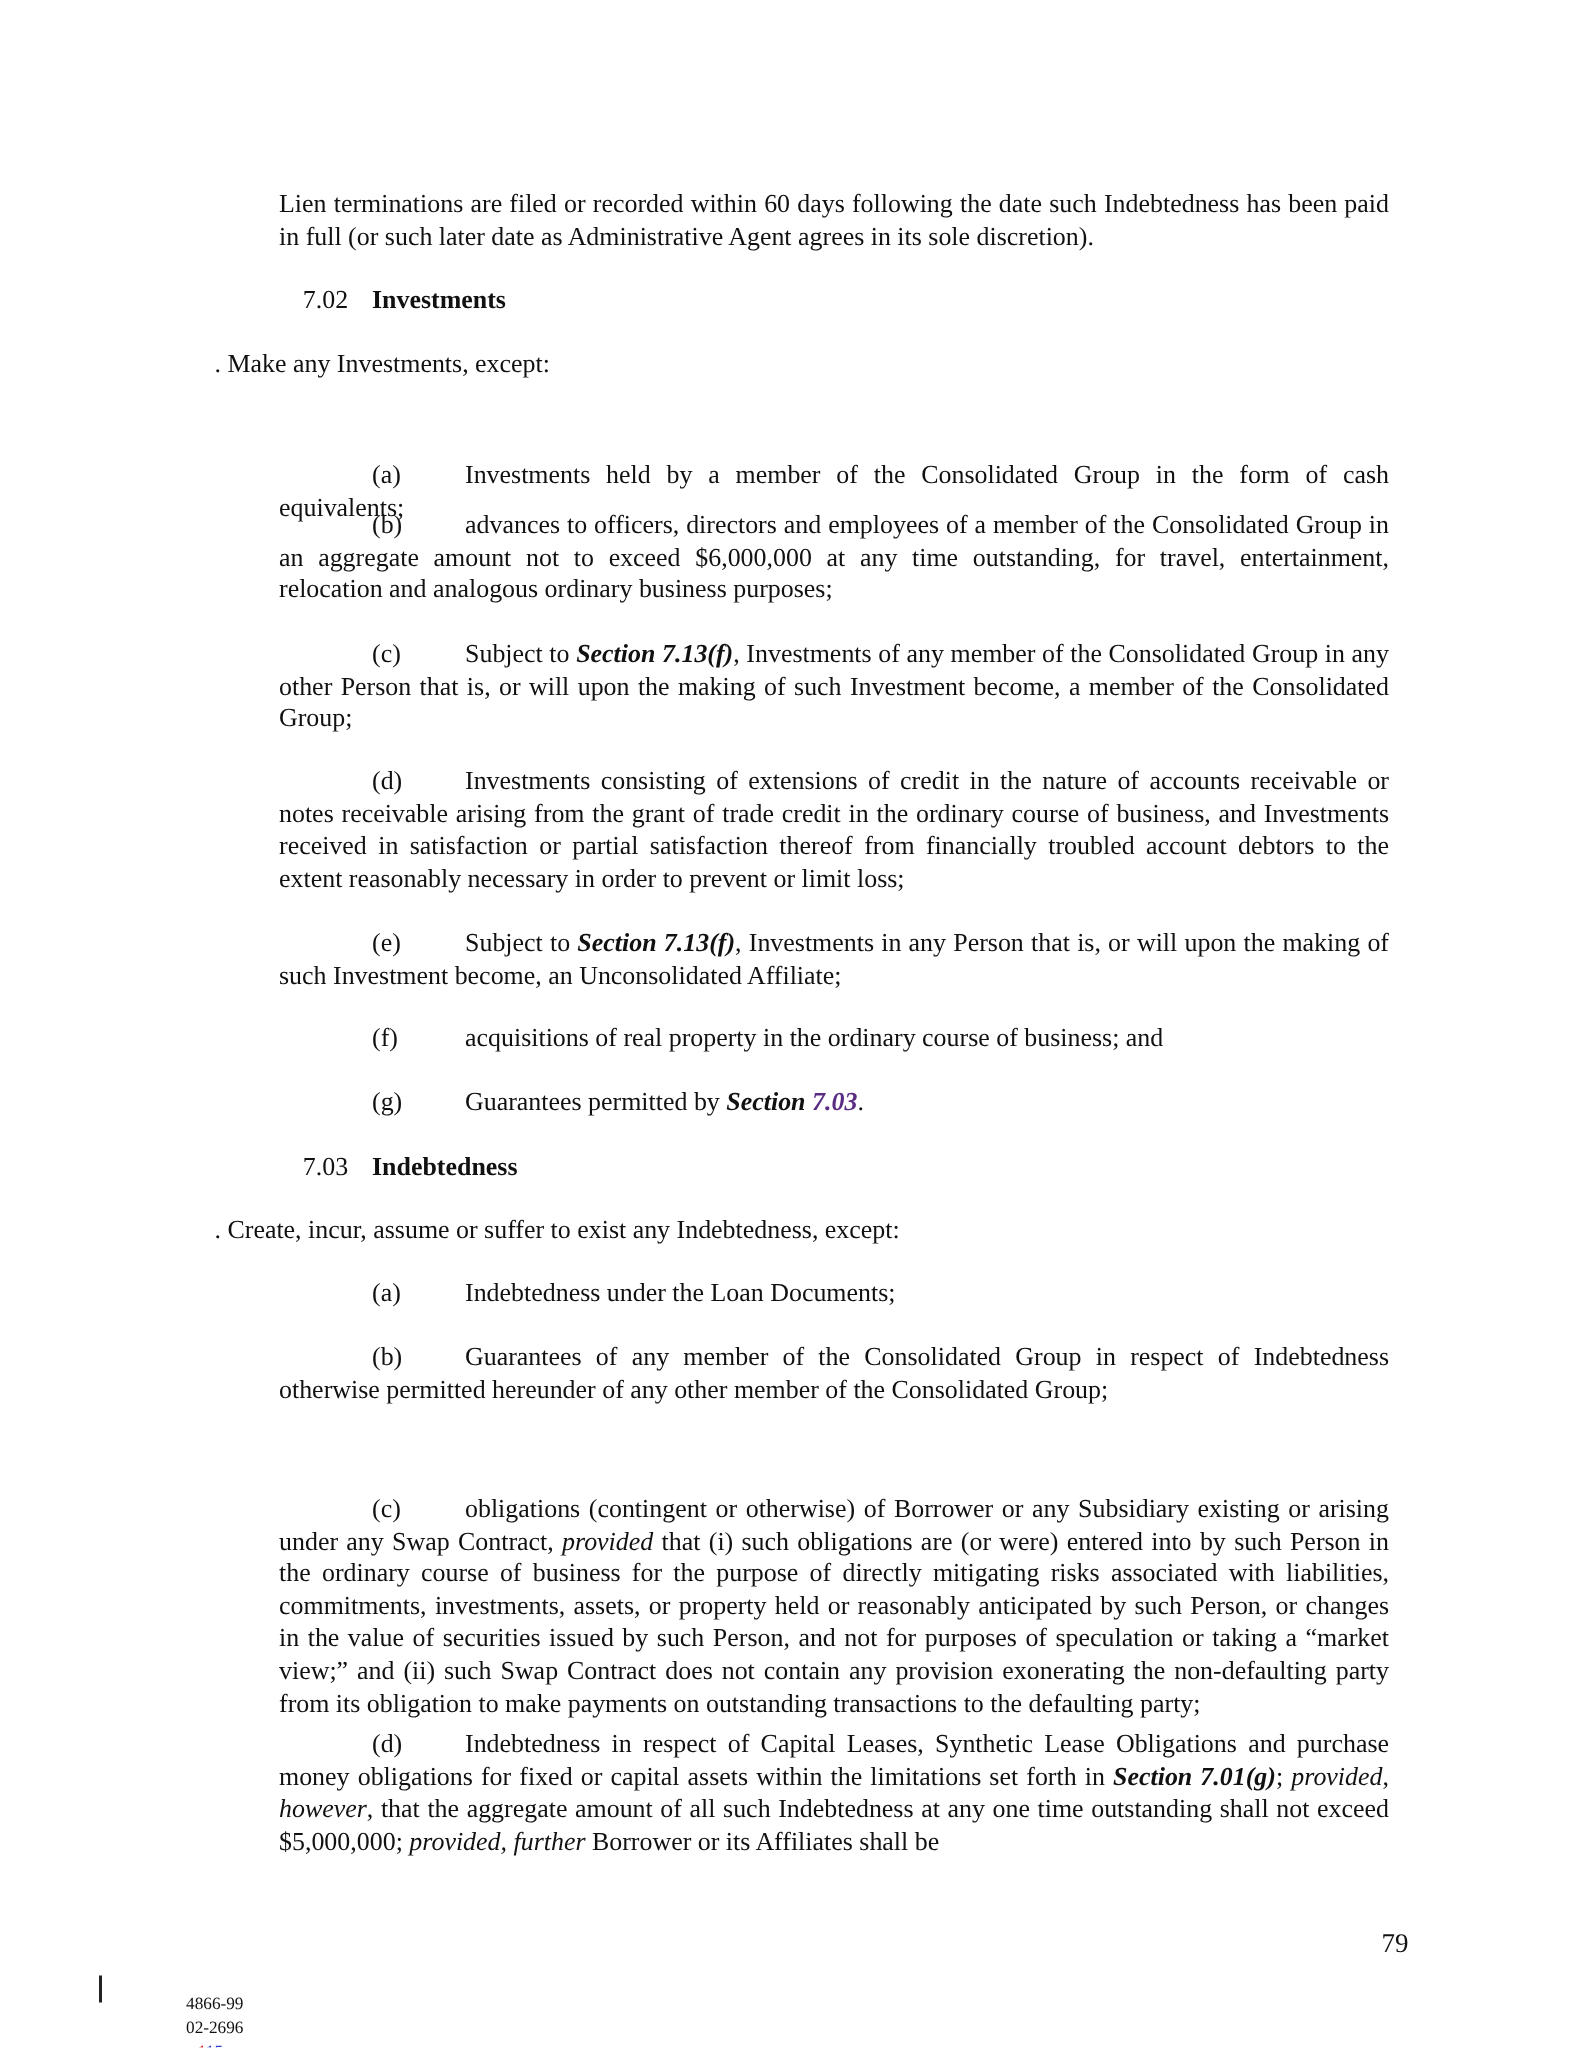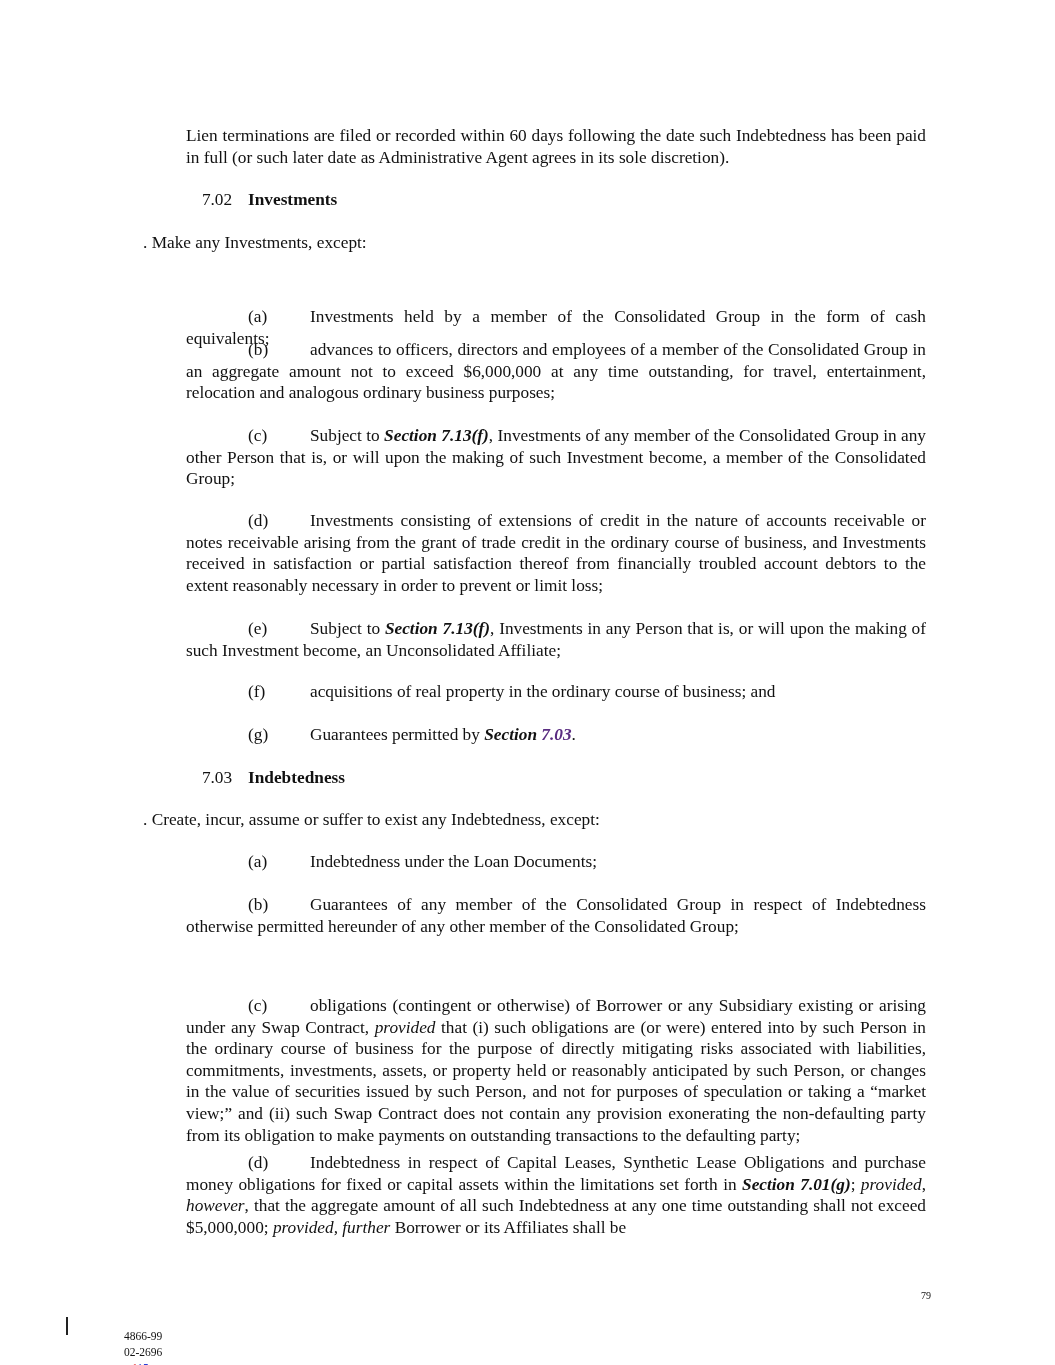--- a/index.html
+++ b/index.html
@@ -8,21 +8,21 @@
   .para { position:absolute; left:186px; width:740px; text-align:justify; }
   .para.last-j { text-align-last:left; }
   .ind0 { display:inline-block; width:62px; margin-left:62px; }
   .hdr { position:absolute; left:186px; }
   .hdr .num { display:inline-block; width:62px;text-align:center; }
   .hdr b { font-weight:bold; }
   .lead { position:absolute; left:123px;margin-left:20px; }
   b.i { font-weight:bold; font-style:italic; }
   .purple { color:#5a2d82; }
   .foot { position:absolute; left:124px; font-size:11.5px; line-height:16px; }
-  .pnum { position:absolute; left:921px; top:1285px; font-size:10px; }
+  .pnum { position:absolute; left:921px; top:1285px; font-size:18px; }
   .bar { position:absolute; left:66px; top:1317px; width:2px; height:18px; background:#222; }
   .red { color:#e02020; text-decoration:line-through; }
   .blue { color:#2b3fd6; text-decoration:underline double; }
 </style>
 </head>
 <body>
 
 <div>
 
   <div class="para last-j" style="top:125px;">Lien terminations are filed or recorded within 60 days following the date such Indebtedness has been paid in full (or such later date as Administrative Agent agrees in its sole discretion).</div>

